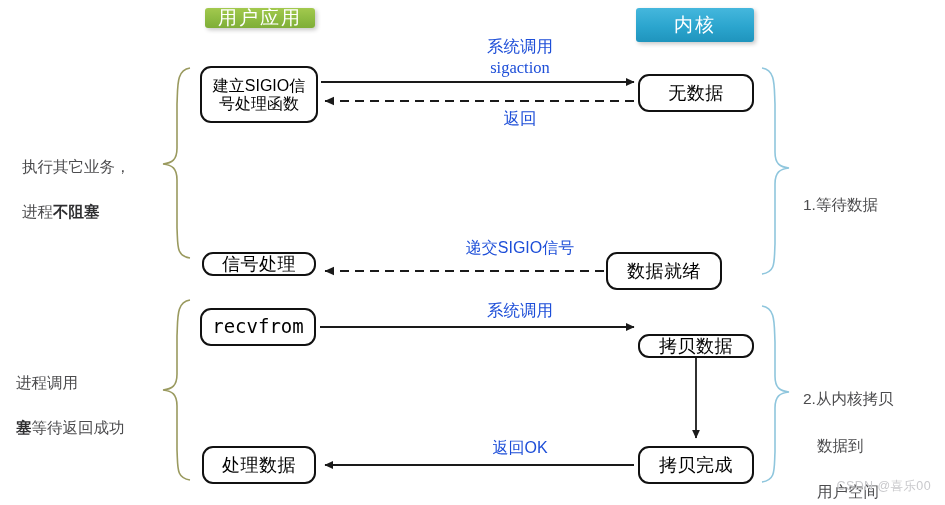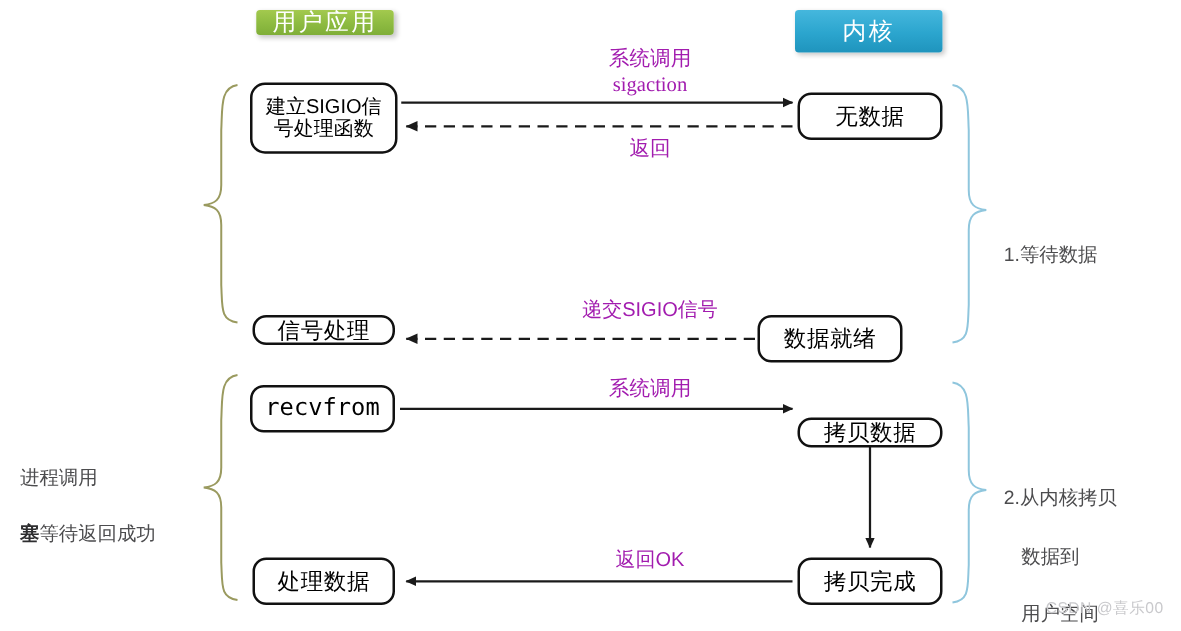--- a/index.html
+++ b/index.html
@@ -72,21 +72,21 @@
   }
   .node.small {
     font-size: 16px;
     letter-spacing: 0px;
   }
   .node .ln { display: block; white-space: nowrap; }
 
   
   .elabel {
     position: absolute;
-    color: #a21caf;
+    color: #1d4ed8;
     font-size: 16.5px;
     white-space: nowrap;
     text-align: center;
   }
   .elabel.mono {
     font-family: Liberation Serif, serif;
     font-size: 16.5px;
   }
   .elabel.mix {
     font-size: 16px;
@@ -164,21 +164,21 @@
     <path d="M190,300 C 176,302 178,318 177,336 L177,374 C 177,386 172,389 163,390
              C 172,391 177,394 177,406 L177,450 C 178,468 176,478 190,480" fill="none" stroke="#9a9a5f" stroke-width="1.6"></path>
 
     <path d="M762,68 C 776,70 774,86 775,104 L775,152 C 775,164 780,167 789,168
              C 780,169 775,172 775,184 L775,244 C 774,262 776,272 762,274" fill="none" stroke="#8fc6dd" stroke-width="1.6"></path>
 
     <path d="M762,306 C 776,308 774,324 775,342 L775,376 C 775,388 780,391 789,392
              C 780,393 775,396 775,408 L775,452 C 774,470 776,480 762,482" fill="none" stroke="#8fc6dd" stroke-width="1.6"></path>
   </svg>
 
-  <div class="node small" style="left:200px; top:66px; width:118px; height:57px;border-radius:12px;">
+  <div class="node small" style="left:200px; top:66px; width:118px; height:57px;">
     <span class="ln">建立SIGIO信</span>
     <span class="ln">号处理函数</span>
   </div>
 
   <div class="node" style="left:638px; top:74px; width:116px; height:38px;">
     <span class="ln">无数据</span>
   </div>
 
   <div class="node" style="left:202px; top:252px; width:114px; height:24px;">
     <span class="ln">信号处理</span>
@@ -207,20 +207,24 @@
   <div class="elabel" style="left:430px; top:36px; width:180px;">系统调用</div>
   <div class="elabel mono" style="left:430px; top:58px; width:180px;">sigaction</div>
   <div class="elabel" style="left:430px; top:108px; width:180px;">返回</div>
 
   <div class="elabel mix" style="left:400px; top:238px; width:240px;">递交SIGIO信号</div>
 
   <div class="elabel" style="left:400px; top:300px; width:240px;">系统调用</div>
 
   <div class="elabel mix" style="left:400px; top:438px; width:240px;">返回OK</div>
 
+  <div class="side" style="left:22px; top:134px; width:150px;">
+    <div>执行其它业务，</div>
+    <div><span>进程</span><b>不阻塞</b></div>
+  </div>
 
   <div class="side" style="left:16px; top:350px; width:160px;">
     <div>进程调用</div>
     <div><b>塞</b><span>等待返回成功</span></div>
     
   </div>
 
   <div class="side-right" style="left:803px; top:170px; width:140px;">
     <div>1.等待数据</div>
   </div>

